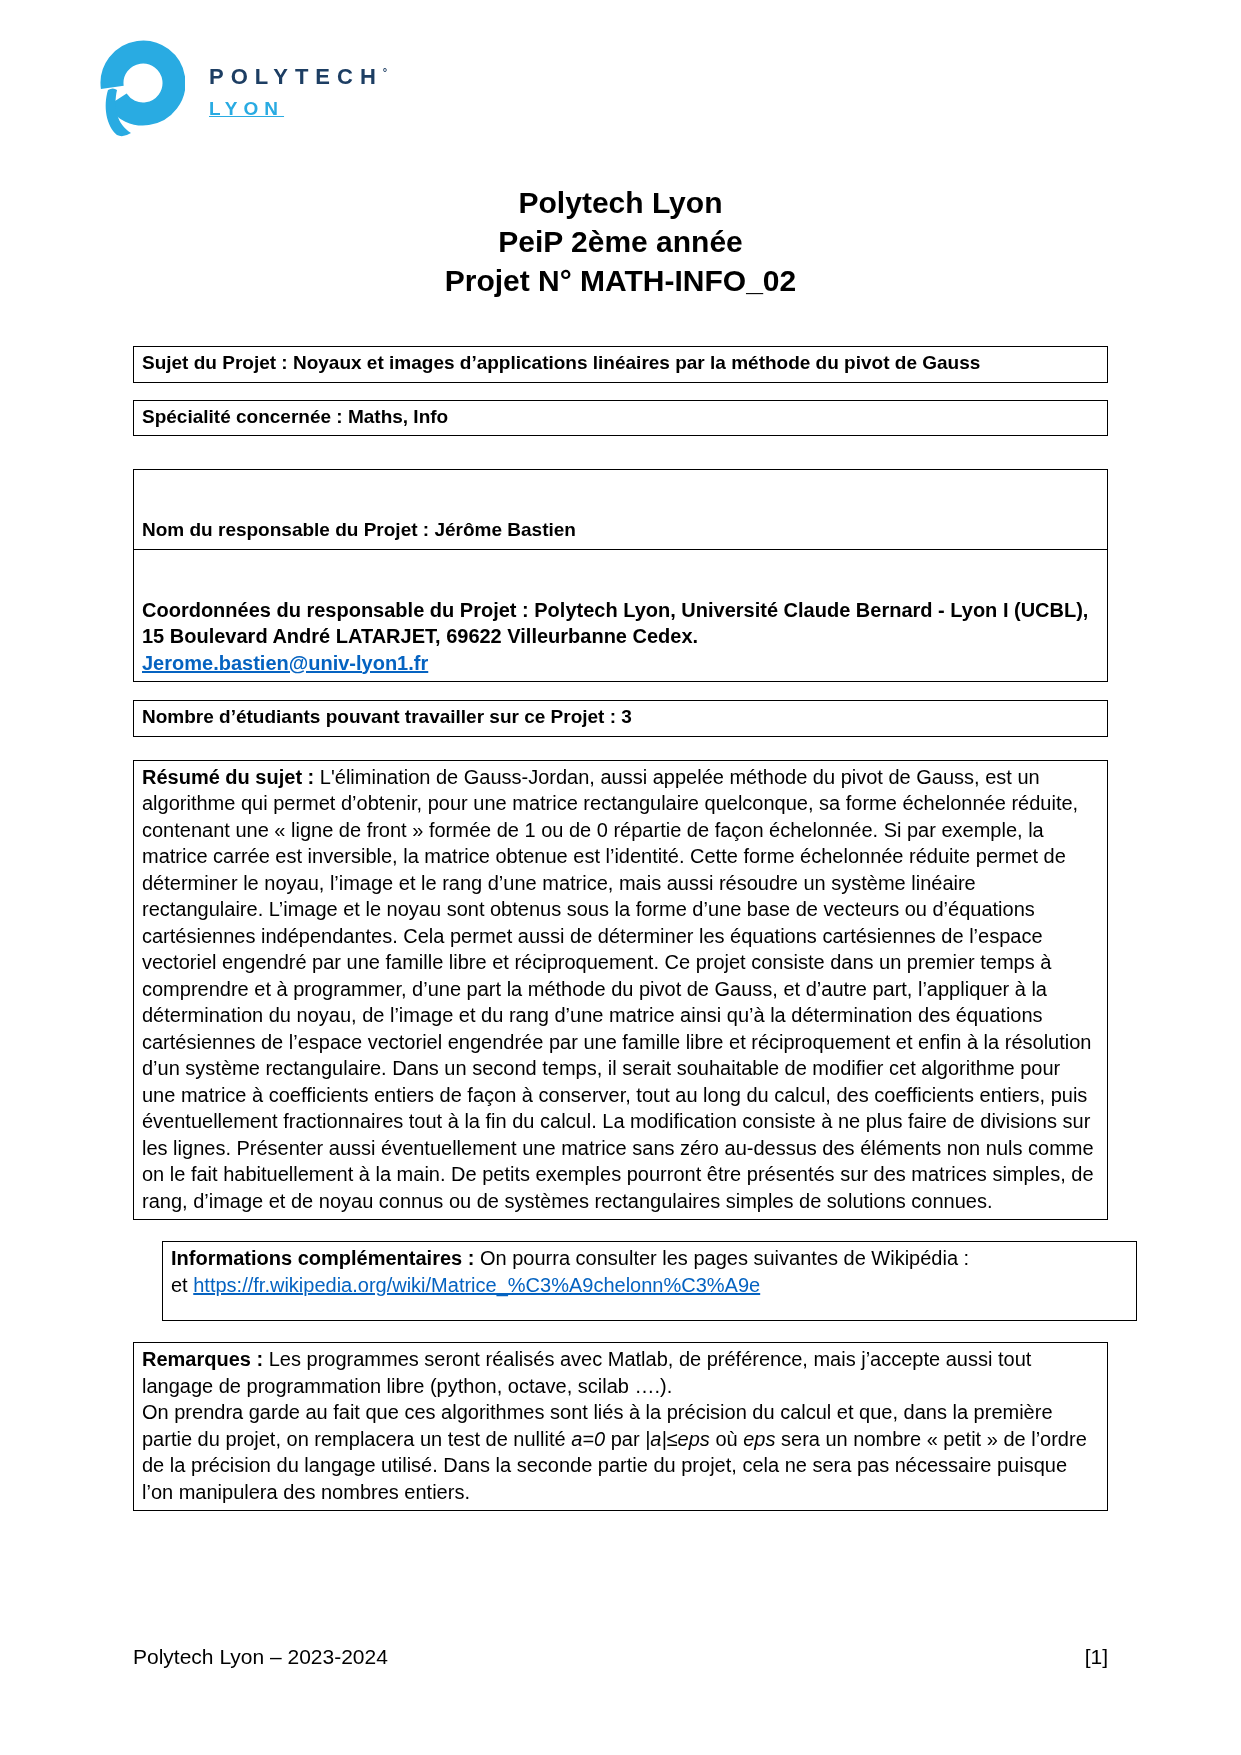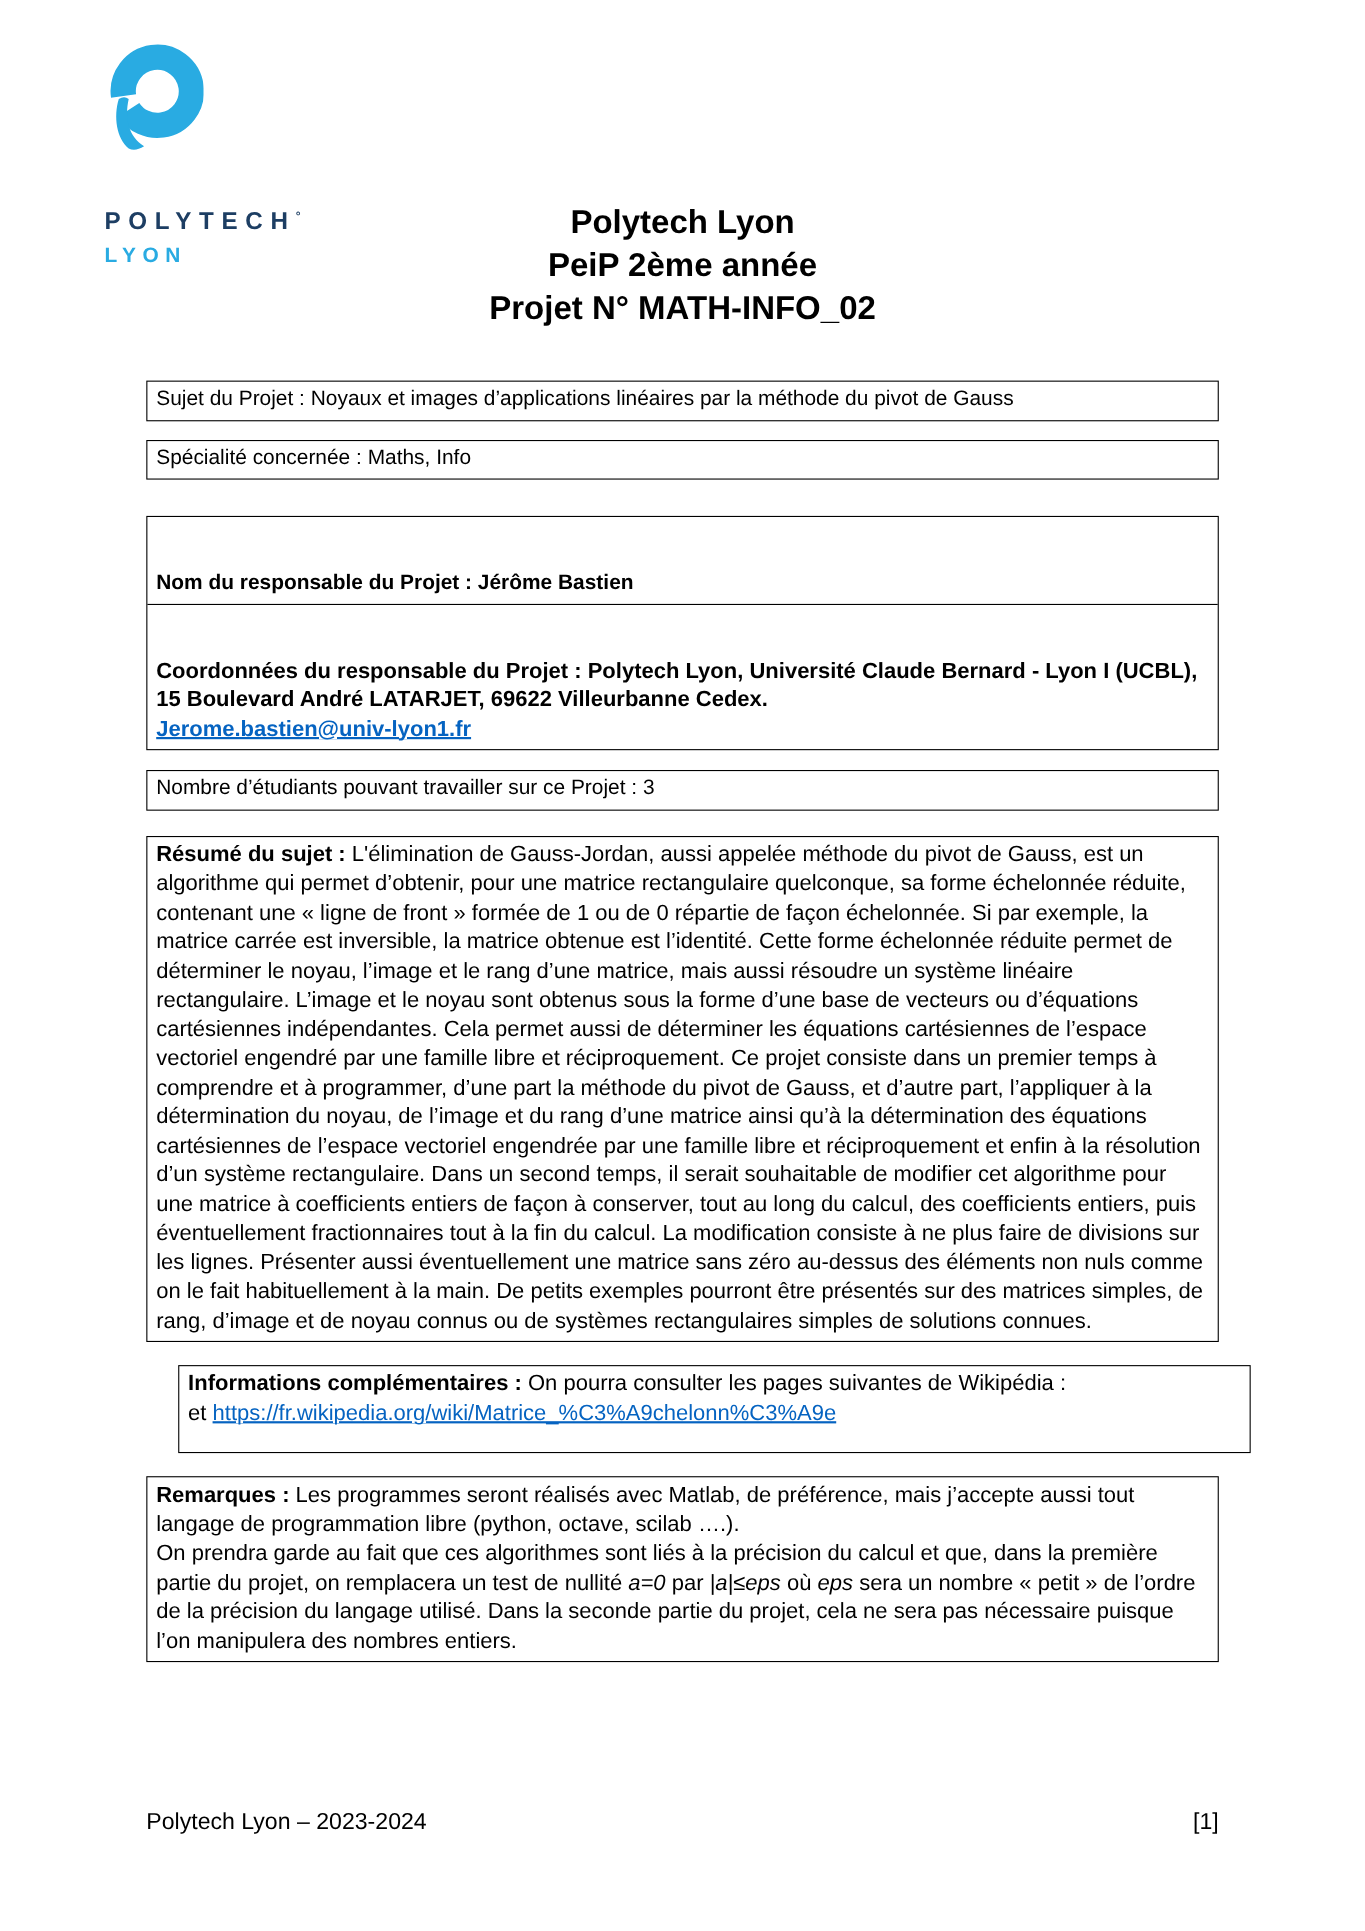--- a/index.html
+++ b/index.html
@@ -14,38 +14,38 @@
   }
 
   
   .logo {
     position: absolute;
     top: 38px;
     left: 95px;
     display: flex;
     align-items: flex-start;
     gap: 24px;
-    flex-direction: column;
   }
   .logo-mark { width: 90px; height: 100px; }
   .logo-text { display: flex; flex-direction: column; gap: 8px; padding-top: 26px; }
   .brand {
     font-weight: bold;
     font-size: 22px;
     letter-spacing: 7px;
     color: #1d3e63;
     white-space: nowrap;
   }
   .brand .reg { font-size: 11px; vertical-align: super; letter-spacing: 0; }
   .city {
     font-weight: bold;
     font-size: 19px;
     letter-spacing: 6px;
     color: #29abe2;
     white-space: nowrap;
+    text-decoration: underline;
   }
 
   
   .title-block {
     position: absolute;
     top: 183px;
     left: 0;
     width: 100%;
     text-align: center;
     font-weight: bold;
@@ -61,21 +61,21 @@
     width: 975px;
   }
   .box {
     border: 1.5px solid #000;
     box-sizing: border-box;
     width: 100%;
     padding: 3px 8px 5px 8px;
     font-size: 20px;
     line-height: 26.5px;
   }
-  .oneline { font-weight: normal; font-size: 19px; white-space: nowrap; }
+  .oneline { font-weight: bold; font-size: 19px; white-space: nowrap; }
   .bold { font-weight: bold; }
   .box-sujet        { margin-bottom: 17px; }
   .box-specialite   { margin-bottom: 33px; }
   .box-responsable  { margin-bottom: 18px; padding: 0; }
   .box-responsable .row { padding: 3px 8px 5px 8px; margin-top: 44px; }
   .box-responsable .row-nom { border-bottom: 1.5px solid #000; font-weight: bold; font-size: 19px; white-space: nowrap; }
   .box-responsable .row-coord { font-weight: bold; }
   .box-etudiants    { margin-bottom: 23px; }
   .box-resume       { margin-bottom: 21px; }
   .box-infos        { margin-bottom: 21px; padding-bottom: 22px; margin-left: 29px; }

